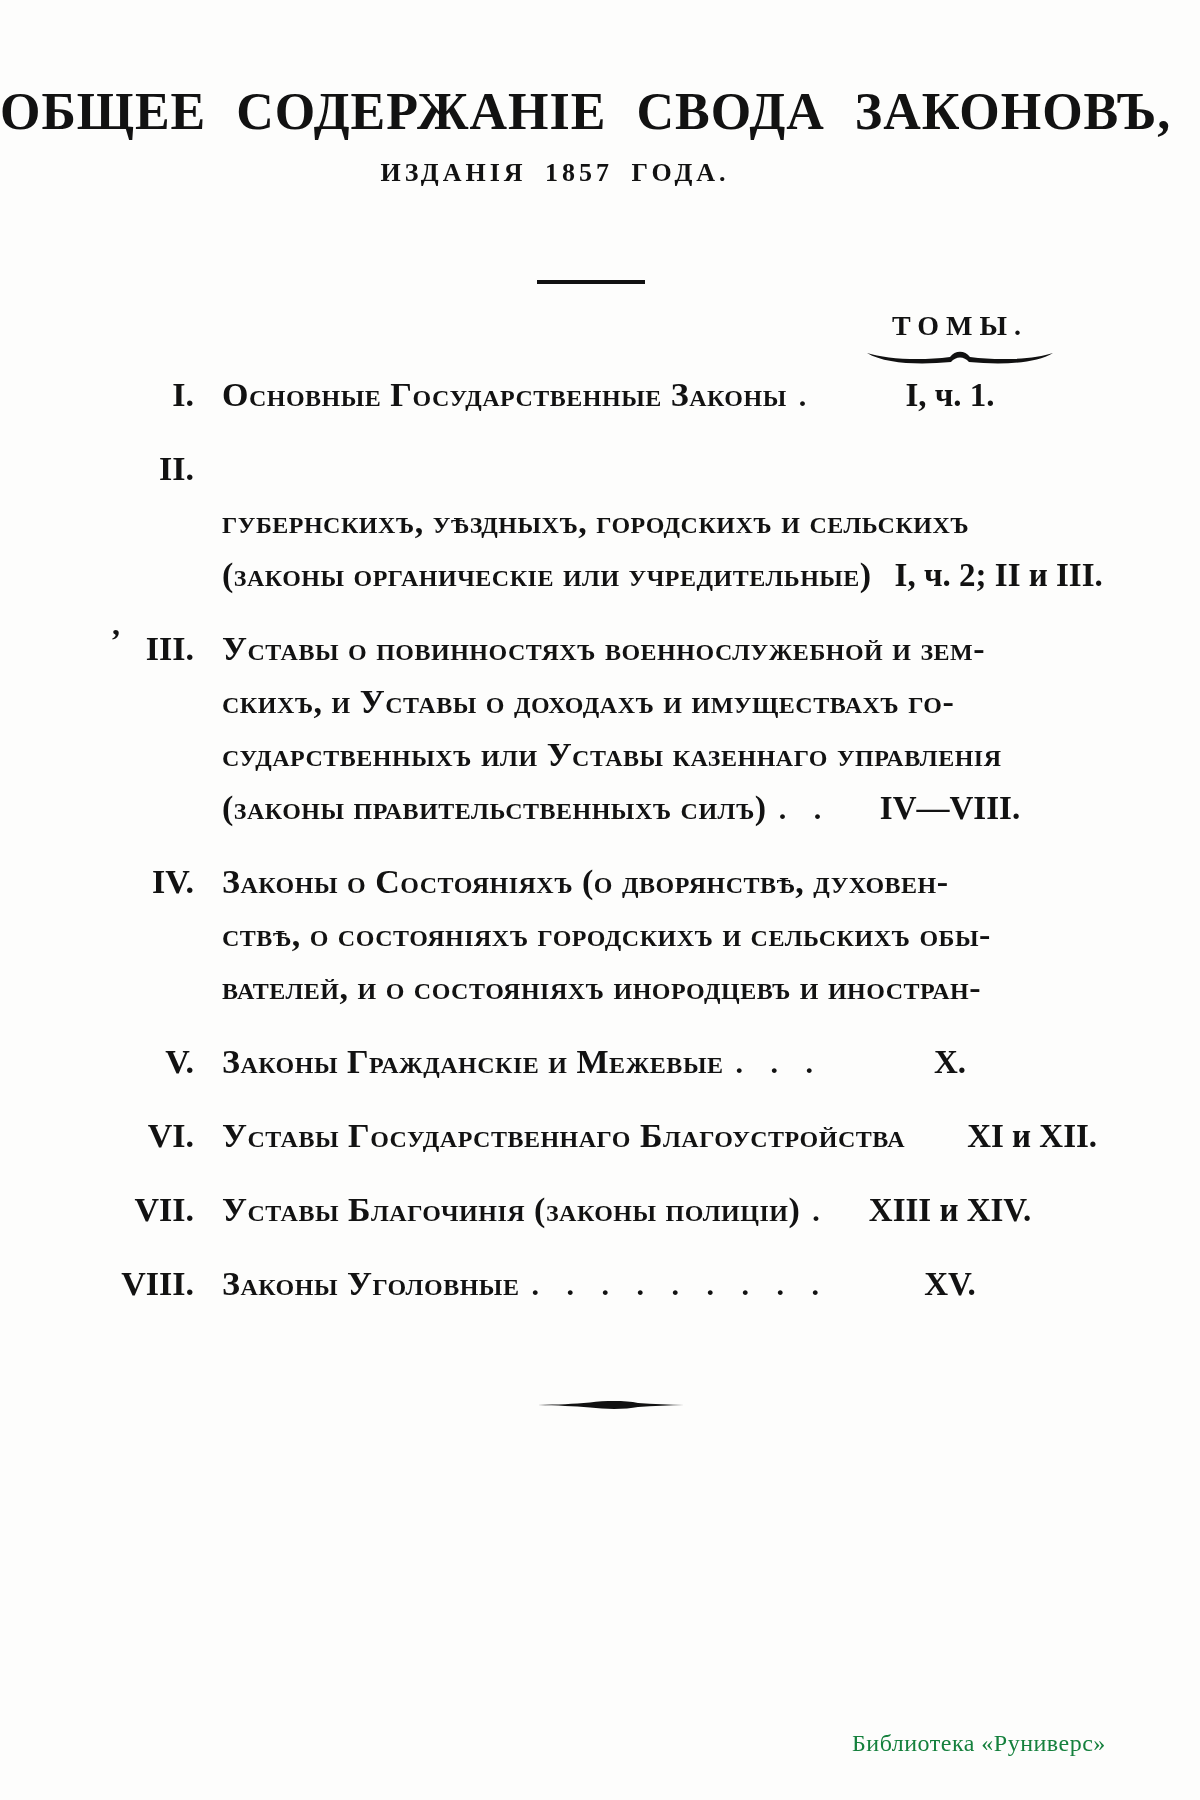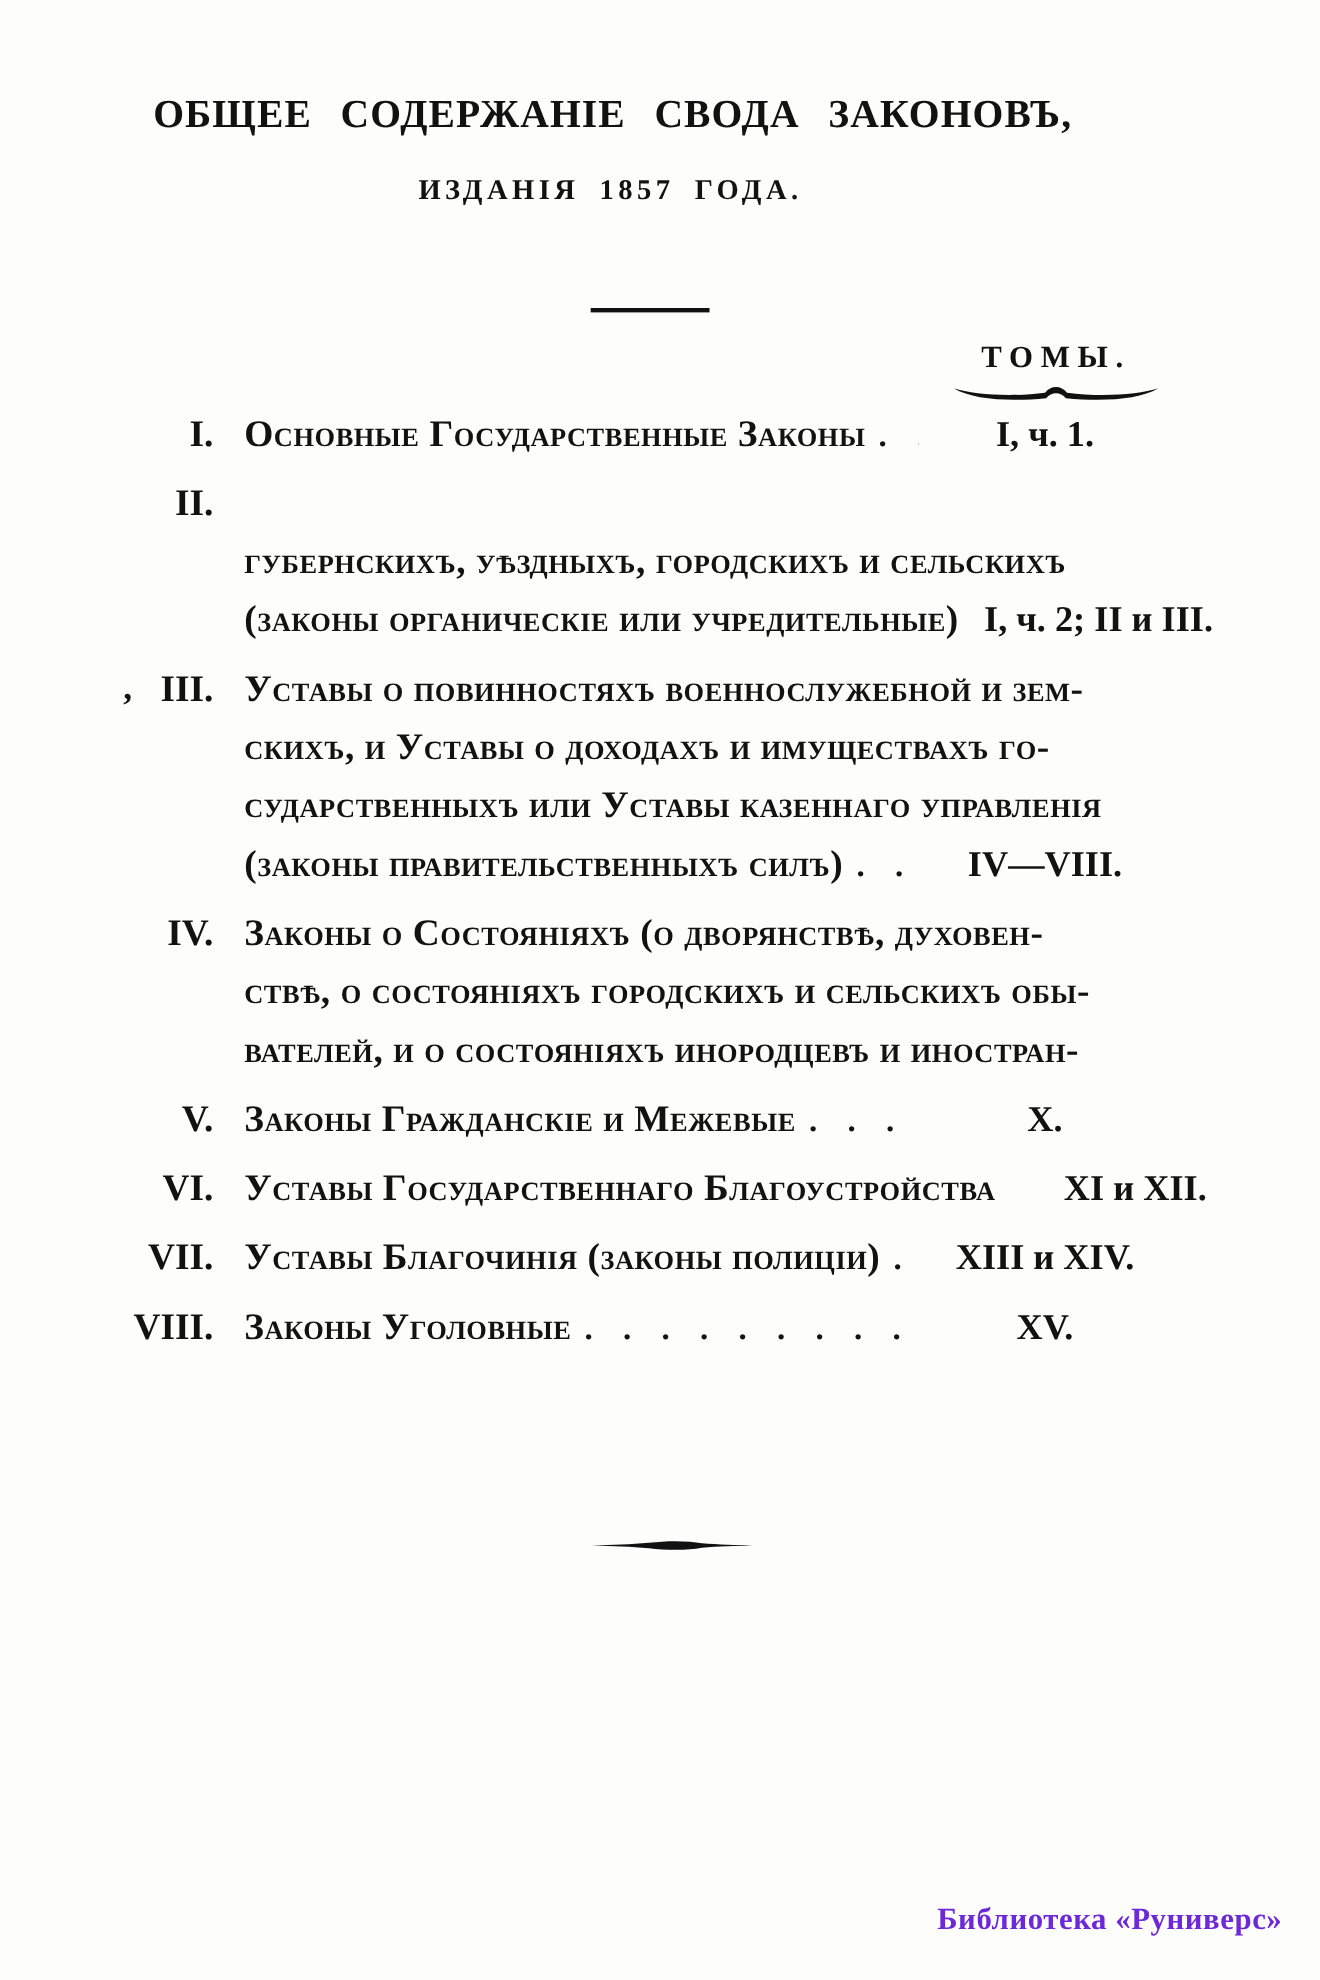--- a/index.html
+++ b/index.html
@@ -8,22 +8,21 @@
     position:relative;
     width:1200px;height:1800px;
     margin:0 auto;
     background:#fdfdfc;
     font-family:"Liberation Serif","DejaVu Serif",serif;
     color:#121212;
     overflow:hidden;
   }
   .title{
     position:absolute;top:82px;left:0;width:1114px;
-    text-align:center;
-    font-size:36px;font-weight:bold;
+    font-size:52px;font-weight:bold;
     letter-spacing:1px;word-spacing:16px;
     white-space:nowrap;
   }
   .subtitle{
     position:absolute;top:158px;left:0;width:1110px;
     text-align:center;
     font-size:26px;font-weight:bold;
     letter-spacing:4px;word-spacing:8px;
   }
   .rule-top{
@@ -35,21 +34,21 @@
     text-align:center;
   }
   .tomy-label{
     display:block;
     font-size:28px;font-weight:bold;letter-spacing:7px;
   }
   .tomy svg{display:block;margin:1px auto 0 auto;width:190px;height:24px;}
   .toc{
     position:absolute;top:368px;left:100px;width:965px;
   }
-  .item{margin-top:10px;}
+  .item{margin-top:21px;}
   .item:first-child{margin-top:0;}
   .line{
     display:flex;align-items:baseline;
     height:53px;line-height:53px;
   }
   .num{
     flex:0 0 122px;box-sizing:border-box;padding-right:28px;
     text-align:right;
     font-weight:bold;font-size:34px;font-variant:small-caps;
   }
@@ -71,23 +70,22 @@
   .vol:empty{flex:0 0 0;}
   .ornament{
     position:absolute;top:1400px;left:538px;width:146px;height:10px;
   }
   .smudge{
     position:absolute;top:598px;left:112px;
     font-size:32px;font-weight:bold;line-height:53px;
   }
   .watermark{
     position:absolute;top:1730px;left:852px;
-    font-size:28px;color:#6d28d9;
+    font-size:24px;color:#15803d;
     letter-spacing:0.5px;
-    font-weight:bold;
   }
 </style>
 </head>
 <body>
 
 <div class="page">
 
   <div class="title">ОБЩЕЕ СОДЕРЖАНІЕ СВОДА ЗАКОНОВЪ,</div>
   <div class="subtitle">ИЗДАНІЯ 1857 ГОДА.</div>
 

